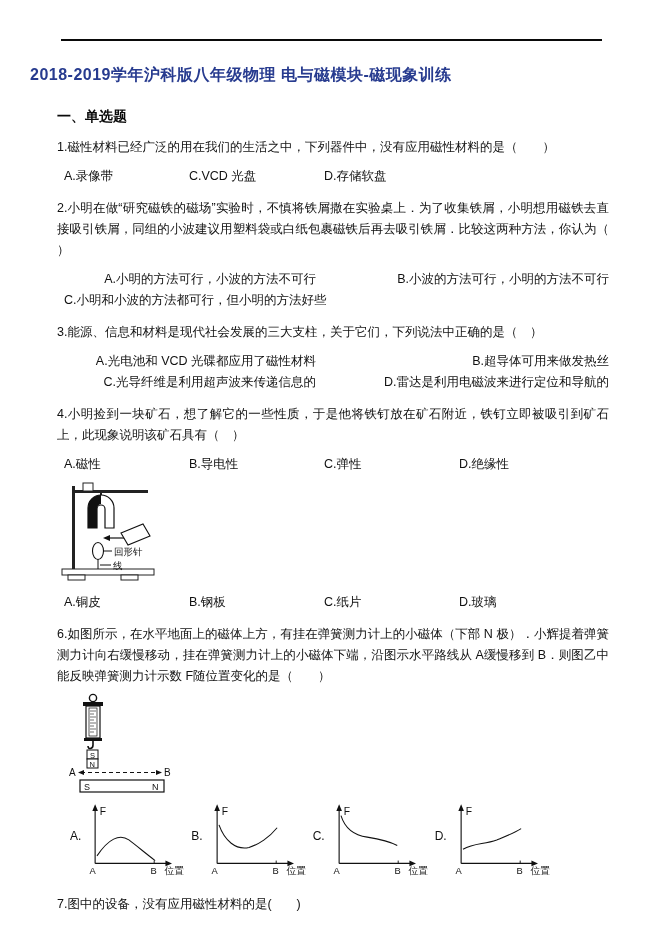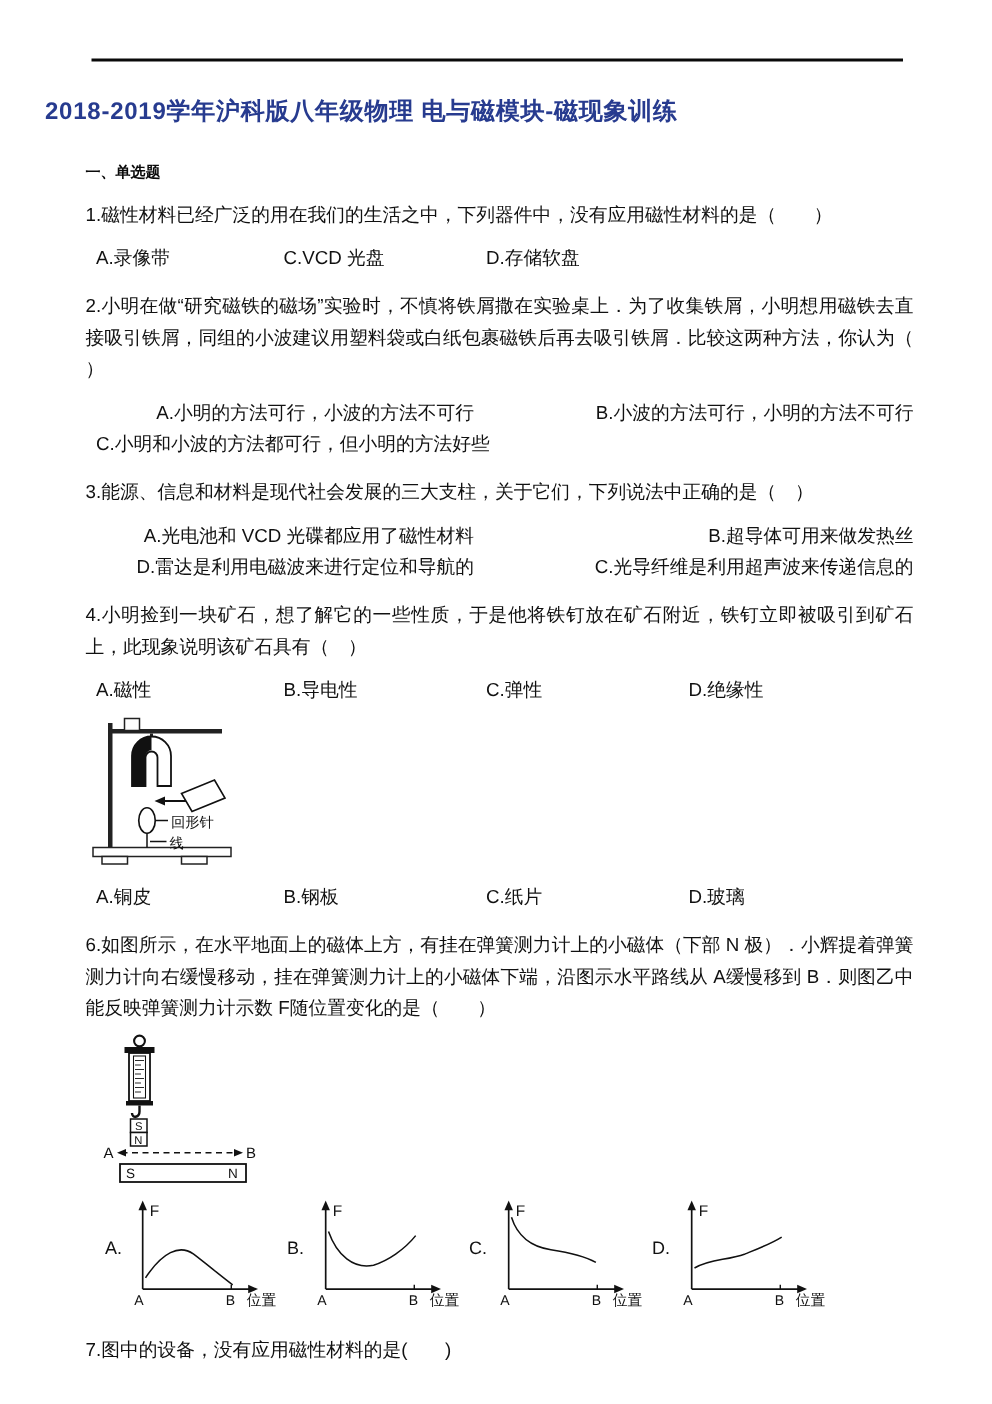--- a/index.html
+++ b/index.html
@@ -6,21 +6,21 @@
   body{
     width:661px;height:936px;overflow:hidden;position:relative;
     font-family:"Liberation Sans","DejaVu Sans",sans-serif;
     color:#111;font-size:12.5px;
   }
   .top-rule{position:absolute;left:61px;top:39px;width:541px;border-top:2px solid #0a0a0a;}
   .doc-title{
     margin:64px 30px 0;text-align:left;font-size:16px;line-height:21px;
     font-weight:700;color:#273B8F;letter-spacing:.5px;
   }
-  .section-head{margin:23px 0 0 57px;font-size:10px;font-weight:700;color:#0a0a0a;}
+  .section-head{margin:23px 0 0 57px;font-size:14px;font-weight:700;color:#0a0a0a;}
   .content{margin:0 52px 0 57px;width:552px;}
   .q-text{
     margin:11px 0 0;line-height:21px;text-align:justify;word-break:break-all;
   }
   .opts{margin-top:8px;padding-left:7px;line-height:21px;}
   .cols4{display:grid;grid-template-columns:125px 135px 135px 1fr;}
   .cols2{display:grid;grid-template-columns:252px 1fr;text-align:right;}
   .opt{white-space:nowrap;}
   .fig5{margin:6px 0 0 2px;}
   .fig6{margin:6px 0 0 11px;}
@@ -57,22 +57,22 @@
       <span class="opt">B.小波的方法可行，小明的方法不可行</span>
       <span class="opt">C.小明和小波的方法都可行，但小明的方法好些</span>
     </div>
   </div>
 
   <div>
     <p class="q-text">3.能源、信息和材料是现代社会发展的三大支柱，关于它们，下列说法中正确的是（　）</p>
     <div class="opts cols2">
       <span class="opt">A.光电池和 VCD 光碟都应用了磁性材料</span>
       <span class="opt">B.超导体可用来做发热丝</span>
+      <span class="opt">C.光导纤维是利用超声波来传递信息的</span>
       <span class="opt">D.雷达是利用电磁波来进行定位和导航的</span>
-      <span class="opt">C.光导纤维是利用超声波来传递信息的</span>
     </div>
   </div>
 
   <div>
     <p class="q-text">4.小明捡到一块矿石，想了解它的一些性质，于是他将铁钉放在矿石附近，铁钉立即被吸引到矿石上，此现象说明该矿石具有（　）</p>
     <div class="opts cols4">
       <span class="opt">A.磁性</span>
       <span class="opt">B.导电性</span>
       <span class="opt">C.弹性</span>
       <span class="opt">D.绝缘性</span>

